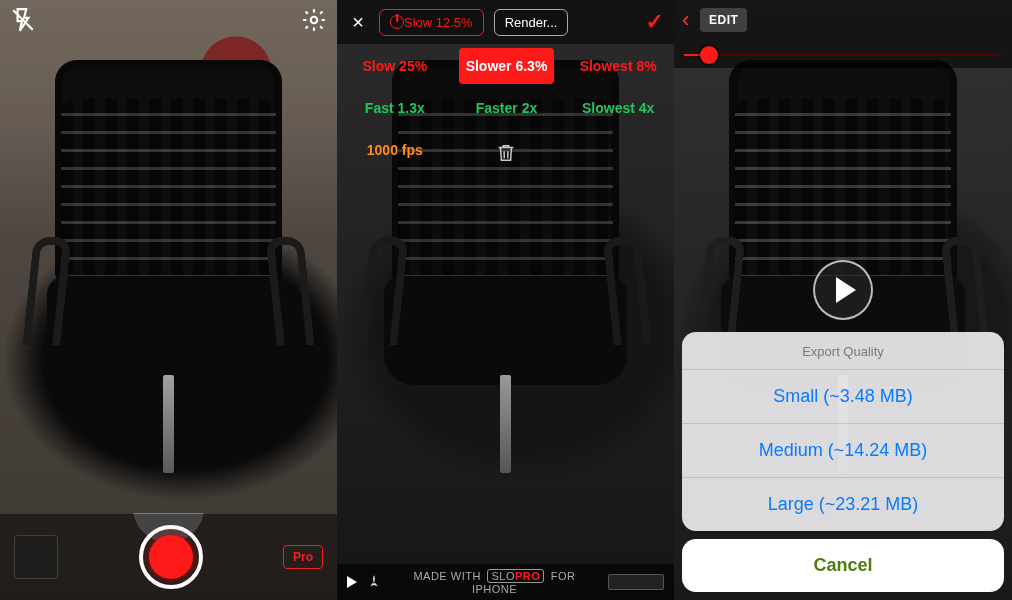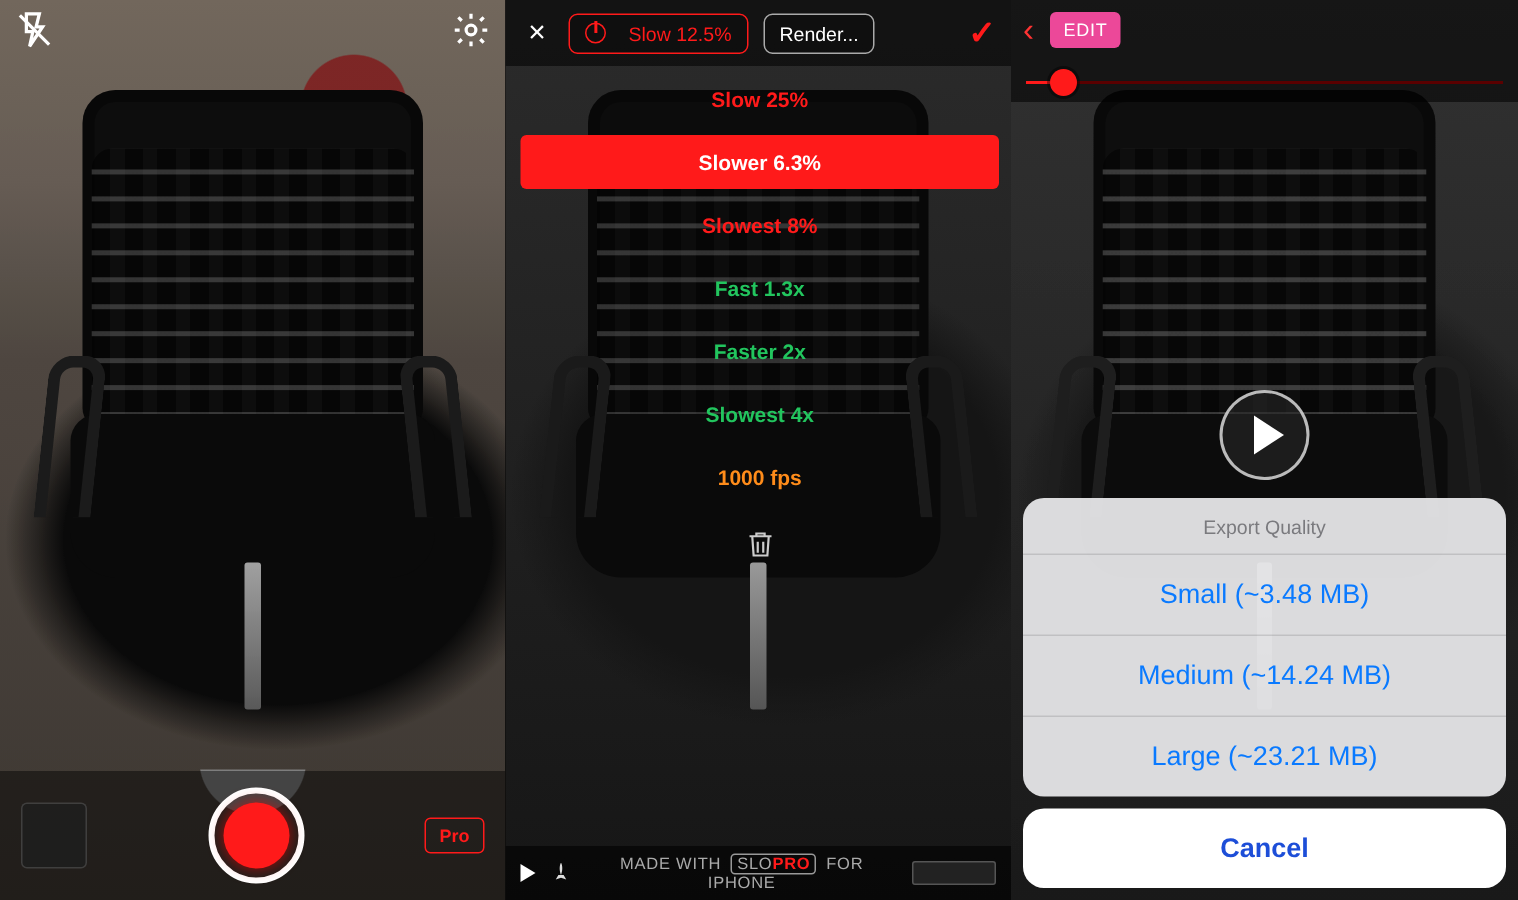--- a/index.html
+++ b/index.html
@@ -53,29 +53,29 @@
 
   .bottombar1 { position:absolute; left:0; right:0; bottom:0; height:86px; background:rgba(0,0,0,0.45); display:flex; align-items:center; justify-content:space-between; padding:0 14px;}
   .thumb { width:44px; height:44px; background:rgba(30,30,30,0.8); border:1px solid rgba(255,255,255,0.15); border-radius:4px;}
   .record { width:64px; height:64px; border-radius:50%; background:radial-gradient(circle at 50% 50%, #ff1a1a 0 44%, #fff 46% 52%, transparent 53%); border:4px solid #fff; position:relative; }
   .record::after{content:""; position:absolute; inset:6px; border-radius:50%; background:#ff1a1a; box-shadow:0 0 10px rgba(255,0,0,0.6);}
   .pro { width:40px; padding:4px 2px; border:1.5px solid #ff1a1a; color:#ff1a1a; text-align:center; font-size:12px; border-radius:4px; font-weight:600;}
 
   
   .topbar2 { position:absolute; top:0; left:0; right:0; height:44px; display:flex; align-items:center; padding:0 10px; gap:10px; background:rgba(0,0,0,0.55); }
   .close-x { color:#fff; font-size:20px; font-weight:300; width:22px; text-align:center; cursor:pointer;}
-  .pillbtn { flex:0 0 auto; padding:5px 10px; border:1.5px solid #aaa; border-radius:6px; color:#fff; font-size:13px; display:flex; align-items:center; gap:15px; background:rgba(0,0,0,0.2);text-align:center;}
+  .pillbtn { flex:0 0 auto; padding:5px 10px; border:1.5px solid #aaa; border-radius:6px; color:#fff; font-size:13px; display:flex; align-items:center; gap:0; background:rgba(0,0,0,0.2);text-align:center;}
   .pillbtn.red { border-color:#ff1a1a; color:#ff1a1a; }
   .pillbtn .pwr { width:14px; height:14px; border:1.5px solid #ff1a1a; border-radius:50%; position:relative;}
   .pillbtn .pwr::after{content:""; position:absolute; left:50%; top:-2px; width:1.5px; height:8px; background:#ff1a1a; transform:translateX(-50%);}
   .spacer2 { flex:1; }
   .check { color:#ff1a1a; font-size:22px; font-weight:700; }
 
   .speedgrid { position:absolute; top:48px; left:10px; right:8px;
-    display:grid; grid-template-columns:repeat(1,1fr); gap:6px 16px;
+    display:grid; grid-template-columns:repeat(3,1fr); gap:6px 16px;
     font-family:"Arial Narrow","Helvetica Neue Condensed",sans-serif;
     font-stretch:condensed;
   }
   .cell { text-align:center; padding:10px 4px; font-size:14px; font-weight:700; border-radius:4px; }
   .cell.redtxt { color:#ff1a1a; }
   .cell.active { background:#ff1a1a; color:#fff; }
   .cell.bluetxt { color:#22c55e; }
   .cell.orangetxt { color:#ff8c1a; }
   .trash svg { width:22px; height:22px; stroke:#ccc; fill:none; stroke-width:1.6; }
 
@@ -86,36 +86,36 @@
   .madewith { flex:1; text-align:center; font-family:"Arial Narrow",sans-serif; font-stretch:condensed; color:#aaa; font-size:11px; }
   .slopro { display:inline-block; border:1px solid #999; border-radius:3px; padding:0 3px; margin:0 3px; }
   .slopro b { color:#ff1a1a; font-weight:800;}
   .minimap { width:56px; height:16px; border:1px solid #555; border-radius:2px; background:#222;}
 
   
   .topbar3 { position:absolute; top:0; left:0; right:0; height:40px; background:rgba(0,0,0,0.55);
     display:flex; align-items:center; padding:0 8px; color:#fff; font-size:13px; }
   .back3 { color:#ff3333; font-size:22px; font-weight:300; width:18px; }
   .time3 { flex:1; text-align:center; color:#eee; font-size:13px; }
-  .editbtn { background:#ec4899; color:#fff; border-radius:4px; padding:5px 9px; font-size:12px; font-weight:400; letter-spacing:0.5px;}
+  .editbtn { background:#404040; color:#fff; border-radius:4px; padding:5px 9px; font-size:12px; font-weight:700; letter-spacing:0.5px;}
   .scrub { position:absolute; top:40px; left:0; right:0; height:28px; background:rgba(0,0,0,0.55); }
   .scrub .track { position:absolute; left:10px; right:10px; top:14px; height:2px; background:#5a0000;}
   .scrub .prog  { position:absolute; left:10px; top:14px; height:2px; background:#ff1a1a;}
   .scrub .knob  { position:absolute; top:6px; width:18px; height:18px; border-radius:50%; background:#ff1a1a; box-shadow:0 0 0 2px rgba(0,0,0,0.4);}
 
   .bigplay { position:absolute; left:50%; top:290px; transform:translate(-50%,-50%);
     width:60px; height:60px; border-radius:50%; background:rgba(40,40,40,0.6); border:2px solid rgba(255,255,255,0.7);
     display:flex; align-items:center; justify-content:center; }
   .bigplay .t { width:0; height:0; border-left:20px solid #fff; border-top:13px solid transparent; border-bottom:13px solid transparent; margin-left:5px;}
 
   .sheet { position:absolute; left:8px; right:8px; bottom:8px; }
   .sheet .group { background:rgba(230,230,232,0.95); border-radius:14px; overflow:hidden; }
   .sheet .hdr { text-align:center; color:#7a7a7e; font-size:13px; padding:12px 8px 10px; }
   .sheet .opt { text-align:center; color:#0a7aff; font-size:18px; padding:16px 8px; border-top:1px solid rgba(0,0,0,0.12);}
-  .sheet .cancel { margin-top:8px; background:#fff; border-radius:14px; text-align:center; color:#1d4ed8; font-size:18px; font-weight:600; padding:16px 8px;}
+  .sheet .cancel { margin-top:8px; background:#fff; border-radius:14px; text-align:center; color:#4d7c0f; font-size:18px; font-weight:600; padding:16px 8px;}
 
 </style>
 </head>
 <body>
 
 <div class="wrap">
 
   <div class="panel p1">
     <div class="bg">
       <div class="chair">

